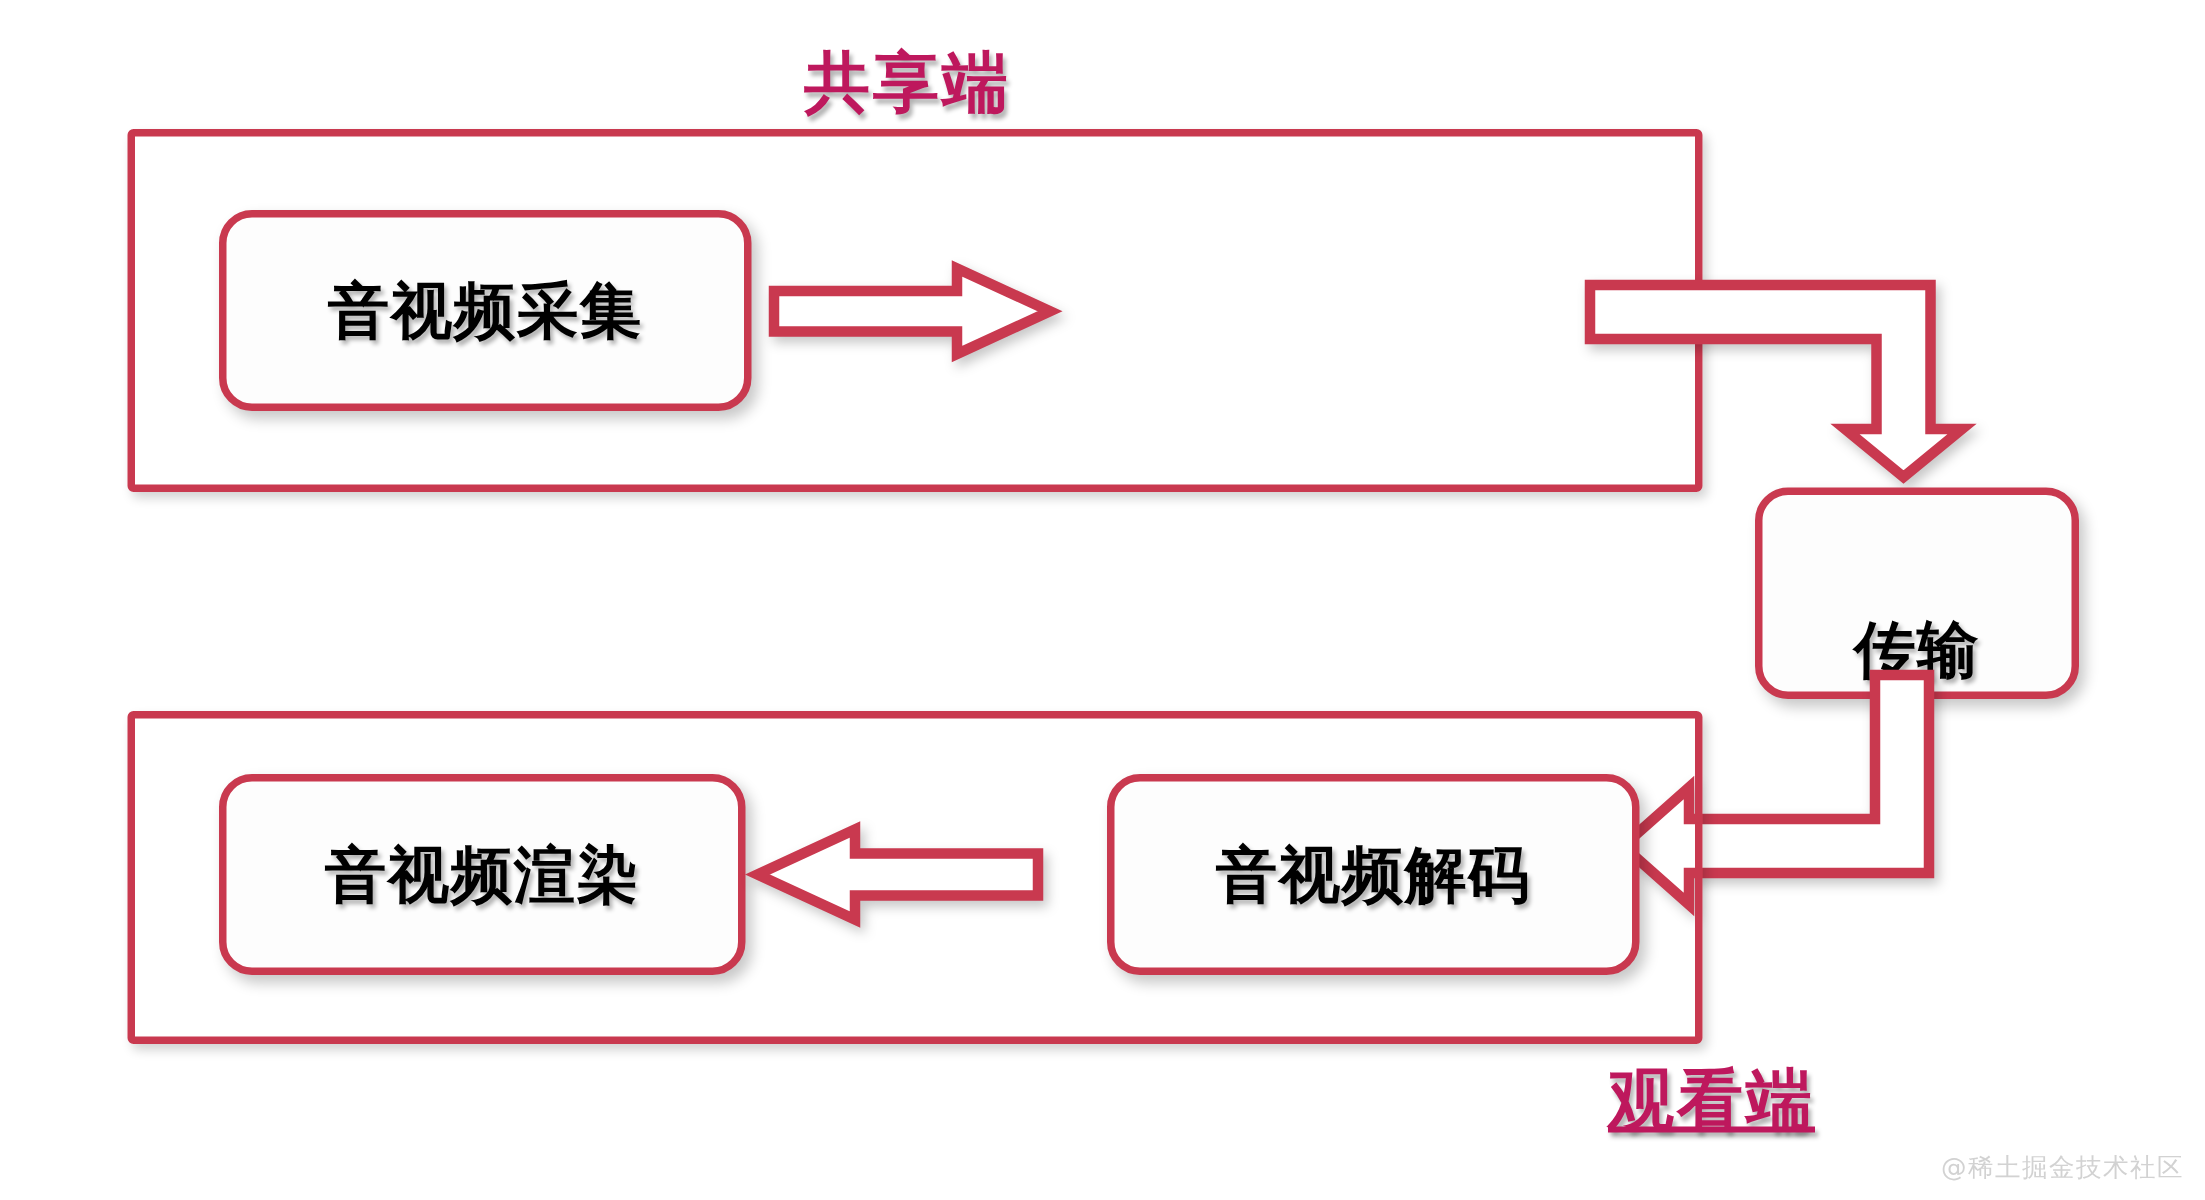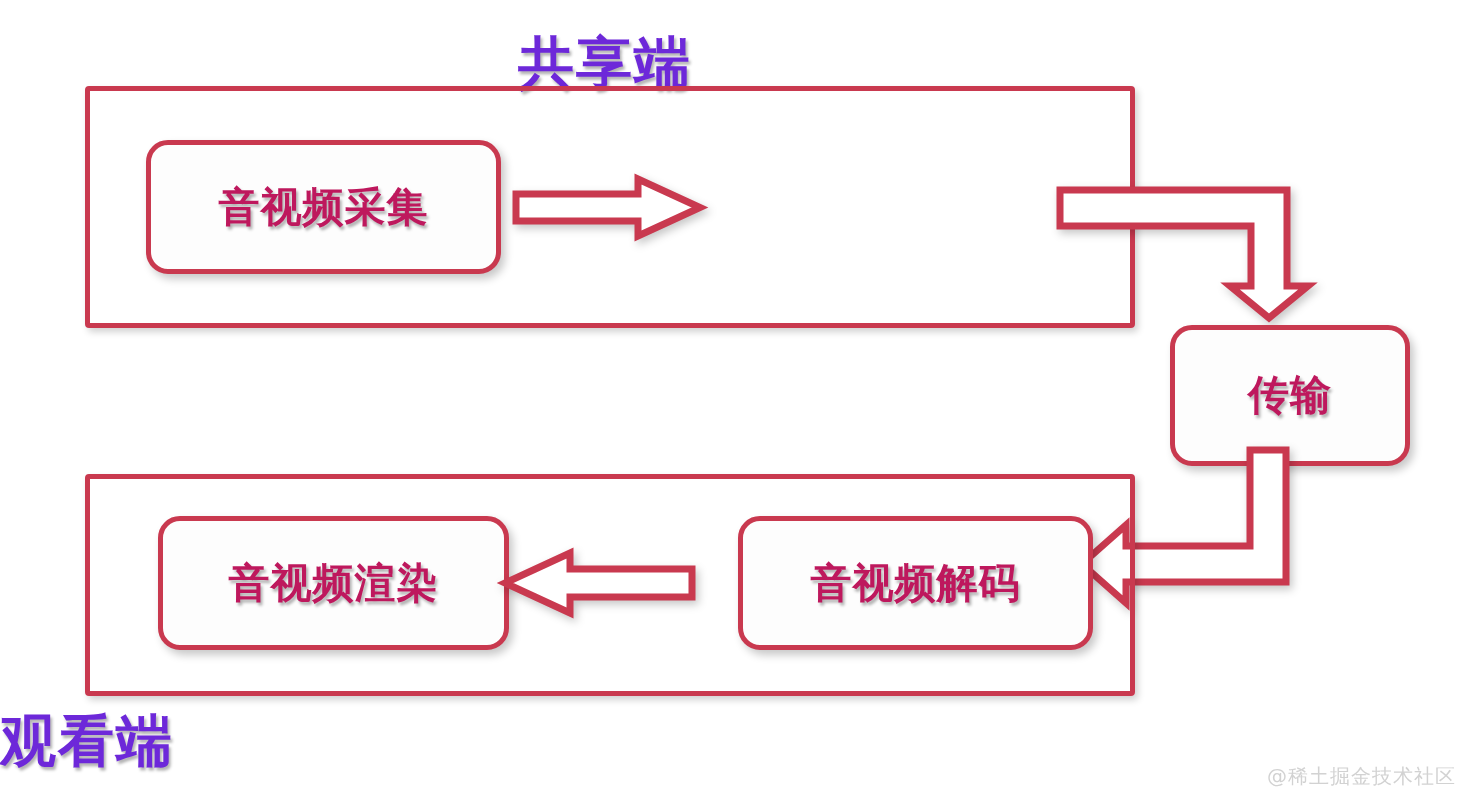--- a/index.html
+++ b/index.html
@@ -19,73 +19,73 @@
     background:transparent;
     box-shadow:3px 4px 7px rgba(0,0,0,0.18);
     box-sizing:border-box;
   }
   #group-share{ left:85px;  top:86px;  width:1050px; height:242px; }
   #group-view { left:85px;  top:474px; width:1050px; height:222px; }
 
   
   .group-caption{
     position:absolute;
-    font-size:56px;
+    font-size:44px;
     font-weight:700;
-    color:#6d28d9;
+    color:#be185d;
     letter-spacing:2px;
     white-space:nowrap;
     text-shadow:2px 3px 3px rgba(0,0,0,0.30);
     font-family:"DejaVu Sans","Liberation Sans",sans-serif;
   }
   #caption-share{ left:0; top:26px; width:1210px; text-align:center; }
-  #caption-view { left:0; top:704px; width:1210px; text-align:left; }
+  #caption-view { left:0; top:704px; width:1210px; text-align:right;text-decoration:underline; }
 
   
   .node{
     position:absolute;
     border:5px solid #c9394f;
     border-radius:22px;
     background:#fdfdfd;
     box-shadow:4px 5px 9px rgba(0,0,0,0.22);
     box-sizing:border-box;
     display:flex;
     align-items:center;
     justify-content:center;
   }
   .node .node-label{
     font-size:41px;
     font-weight:700;
-    color:#be185d;
+    color:#000000;
     letter-spacing:1px;
     white-space:nowrap;
     text-shadow:2px 3px 3px rgba(0,0,0,0.30);
   }
   #node-capture { left:146px;  top:140px; width:355px; height:134px; }
   #node-encode  { left:709px;  top:140px; width:355px; height:134px; }
-  #node-transmit{ left:1170px; top:325px; width:240px; height:141px; }
-  #node-render  { left:158px;  top:516px; width:351px; height:134px; }
+  #node-transmit{ left:1170px; top:325px; width:216px; height:141px;align-items:flex-end; }
+  #node-render  { left:146px;  top:516px; width:351px; height:134px; }
   #node-decode  { left:709px;  top:516px; width:355px; height:134px;margin-left:29px; }
   #node-transmit .node-label{ font-size:41px; }
 
   
   .arrow-wrap{position:absolute;filter:drop-shadow(3px 4px 4px rgba(0,0,0,0.22));}
   .arrow-wrap svg{display:block;overflow:visible;}
   .arrow-shape{fill:#ffffff;stroke:#c9394f;stroke-width:7;stroke-linejoin:miter;}
 
   #arrow-capture-encode{ left:512px; top:175px; width:192px; height:65px; }
   #arrow-decode-render { left:500px; top:548px; width:196px; height:70px; }
   #arrow-encode-transmit{ left:1064px; top:186px; width:236px; height:136px; }
   #arrow-transmit-decode{ left:1060px; top:466px; width:240px; height:140px; }
 
   
   #watermark{
     position:absolute;
     right:14px; bottom:10px;
-    font-size:20px;
+    font-size:17px;
     color:#d2d2d2;
     letter-spacing:1px;
     white-space:nowrap;
     user-select:none;
   }
 </style>
 </head>
 <body>
 
 <div id="stage">

